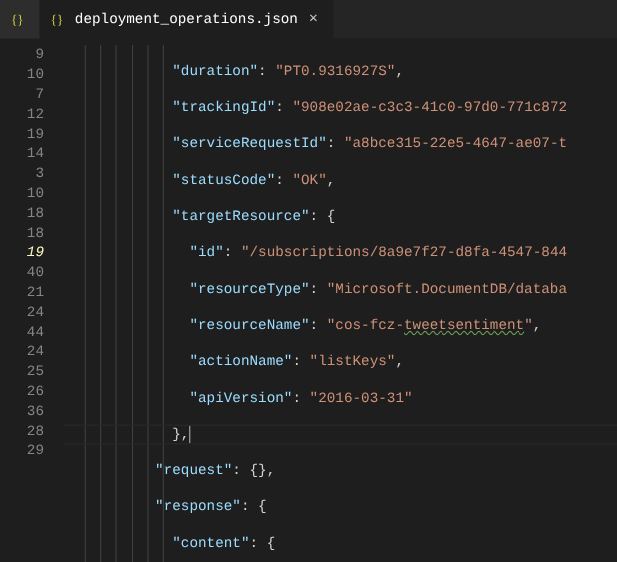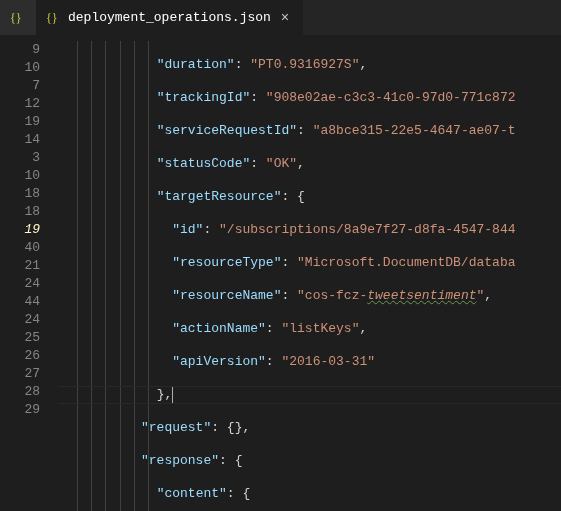--- a/index.html
+++ b/index.html
@@ -96,21 +96,20 @@
   .cursor {
     display: inline-block;
     width: 1px;
     height: 16px;
     background: #aeafad;
     vertical-align: middle;
   }
   .squiggle {
     text-decoration: underline wavy #6a9955;
     text-decoration-thickness: 1px;
-    font-style: italic;
   }
 </style>
 </head>
 <body>
 
 <div class="tabs">
   <div class="tab">
     <span class="tab-icon">
       <svg width="16" height="16" viewBox="0 0 16 16">
           <text x="0" y="12" fill="#cbcb41" font-size="12" font-family="Consolas">{}</text>
@@ -141,21 +140,21 @@
       <div class="gutter-line">18</div>
       <div class="gutter-line">18</div>
       <div class="gutter-line current">19</div>
       <div class="gutter-line">40</div>
       <div class="gutter-line">21</div>
       <div class="gutter-line">24</div>
       <div class="gutter-line">44</div>
       <div class="gutter-line">24</div>
       <div class="gutter-line">25</div>
       <div class="gutter-line">26</div>
-      <div class="gutter-line">27</div>
+      <div class="gutter-line">36</div>
       <div class="gutter-line">28</div>
       <div class="gutter-line">29</div>
     </div>
   <div style="position:relative;flex:1;overflow:hidden;">
     <div class="guide" style="left:19px;"></div>
     <div class="guide" style="left:33px;"></div>
     <div class="guide" style="left:47px;"></div>
     <div class="guide" style="left:62px;"></div>
     <div class="guide" style="left:76px;"></div>
     <div class="guide" style="left:90px;"></div>

